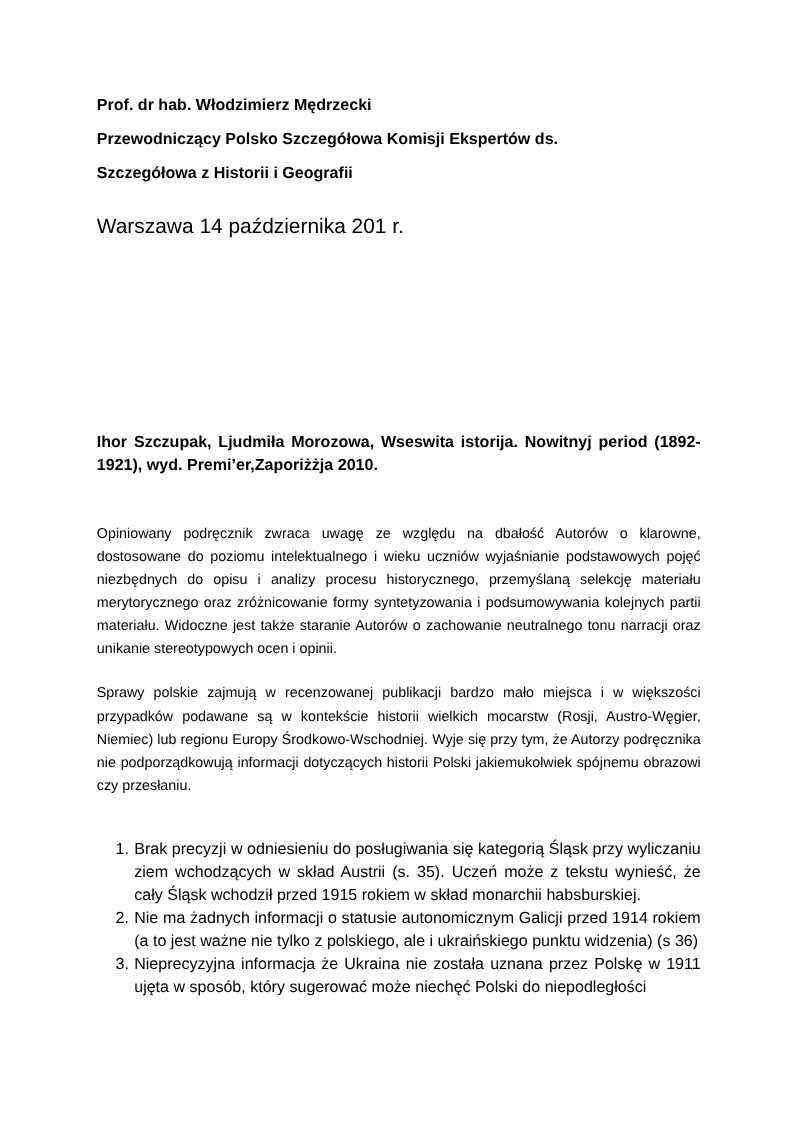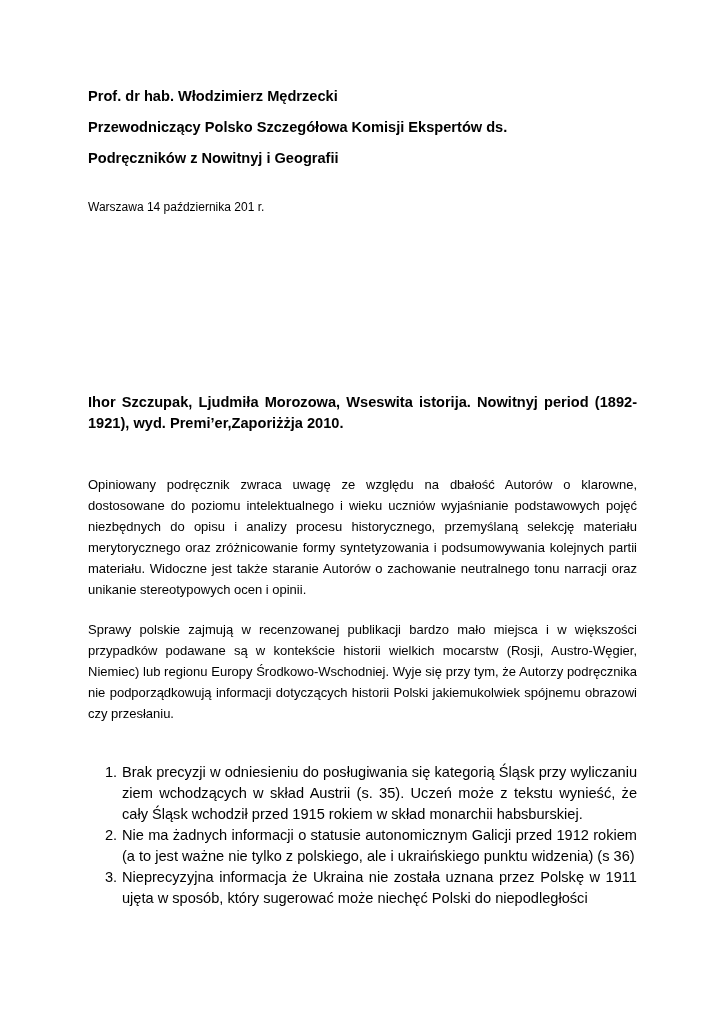--- a/index.html
+++ b/index.html
@@ -1,49 +1,49 @@
 <!DOCTYPE html>
 <html><head>
   <meta charset="utf-8">
   <style>
     html, body { margin: 0; padding: 0; background: #ffffff; }
     body { width: 725px; height: 1024px; position: relative; overflow: hidden; font-family: "Liberation Sans", sans-serif; color: #000; }
     .page { position: absolute; left: 0; top: 0; width: 725px; height: 898px; background: #fff; padding-left: 40px; }
     .hdr { position: absolute; left: 88px; font-weight: bold; font-size: 14.6px; line-height: 18px; white-space: nowrap; }
-    .plain { position: absolute; left: 88px; font-size: 12px; line-height: 18px; white-space: nowrap; }
+    .plain { position: absolute; left: 88px; font-size: 19px; line-height: 18px; white-space: nowrap; }
     .title { position: absolute; left: 88px; width: 549px; top: 392px; font-weight: bold; font-size: 14.6px; line-height: 21px; text-align: justify; }
     .para { position: absolute; left: 88px; width: 549px; font-size: 13px; line-height: 21px; text-align: justify; margin: 0; }
     .list { position: absolute; left: 88px; width: 549px; top: 762px; margin: 0; padding: 0; list-style: none; font-size: 14.6px; line-height: 21px; }
     .list li { position: relative; padding-left: 34px; text-align: justify; }
     .list li .num { position: absolute; left: 17px; top: 0; }
   </style>
 </head>
 <body>
 
 <div class="page">
 
   <div class="hdr" style="top:87px;">Prof. dr hab. Włodzimierz Mędrzecki</div>
   <div class="hdr" style="top:118px;">Przewodniczący Polsko Szczegółowa Komisji Ekspertów ds.</div>
-  <div class="hdr" style="top:149px;">Podręczników z Nowitnyj i Geografii</div>
+  <div class="hdr" style="top:149px;">Szczegółowa z Historii i Geografii</div>
 
   <div class="plain" style="top:198px;">Warszawa 14 października 201 r.</div>
 
   <div class="title">Ihor Szczupak, Ljudmiła Morozowa, Wseswita istorija. Nowitnyj period (1892-1921), wyd. Premi’er,Zaporiżżja 2010.</div>
 
   <p class="para" style="top:474px;">Opiniowany podręcznik zwraca uwagę ze względu na dbałość Autorów o klarowne, dostosowane do poziomu intelektualnego i wieku uczniów wyjaśnianie podstawowych pojęć niezbędnych do opisu i analizy procesu historycznego, przemyślaną selekcję materiału merytorycznego oraz zróżnicowanie formy syntetyzowania i podsumowywania kolejnych partii materiału. Widoczne jest także staranie Autorów o zachowanie neutralnego tonu narracji oraz unikanie stereotypowych ocen i opinii.</p>
   <p class="para" style="top:619px;">Sprawy polskie zajmują w recenzowanej publikacji bardzo mało miejsca i w większości przypadków podawane są w kontekście historii wielkich mocarstw (Rosji, Austro-Węgier, Niemiec) lub regionu Europy Środkowo-Wschodniej. Wyje się przy tym, że Autorzy podręcznika nie podporządkowują informacji dotyczących historii Polski jakiemukolwiek spójnemu obrazowi czy przesłaniu.</p>
 
   <ol class="list">
     <li>
       <span class="num">1.</span>
       <span>Brak precyzji w odniesieniu do posługiwania się kategorią Śląsk przy wyliczaniu ziem wchodzących w skład Austrii (s. 35). Uczeń może z tekstu wynieść, że cały Śląsk wchodził przed 1915 rokiem w skład monarchii habsburskiej.</span>
     </li>
     <li>
       <span class="num">2.</span>
-      <span>Nie ma żadnych informacji o statusie autonomicznym Galicji przed 1912 rokiem (a to jest ważne nie tylko z polskiego, ale i ukraińskiego punktu widzenia) (s 36)</span>
+      <span>Nie ma żadnych informacji o statusie autonomicznym Galicji przed 1914 rokiem (a to jest ważne nie tylko z polskiego, ale i ukraińskiego punktu widzenia) (s 36)</span>
     </li>
     <li>
       <span class="num">3.</span>
       <span> Nieprecyzyjna informacja że Ukraina nie została uznana przez Polskę w 1911 ujęta w sposób, który sugerować może niechęć Polski do niepodległości</span>
     </li>
   </ol>
 
 </div>
 
 </body></html>

